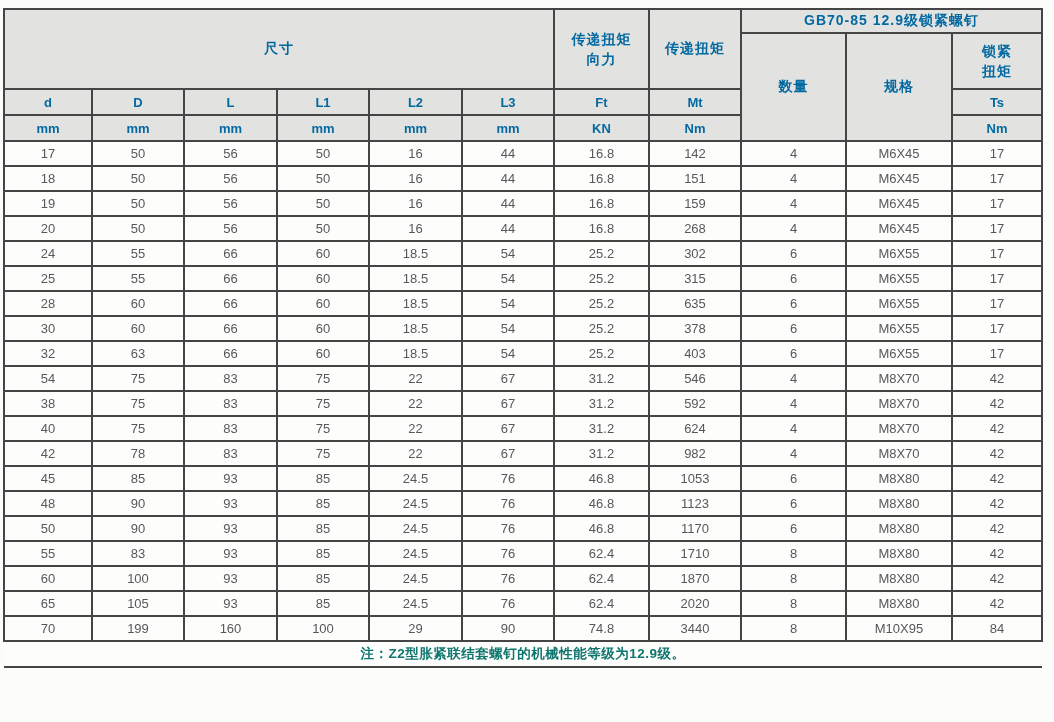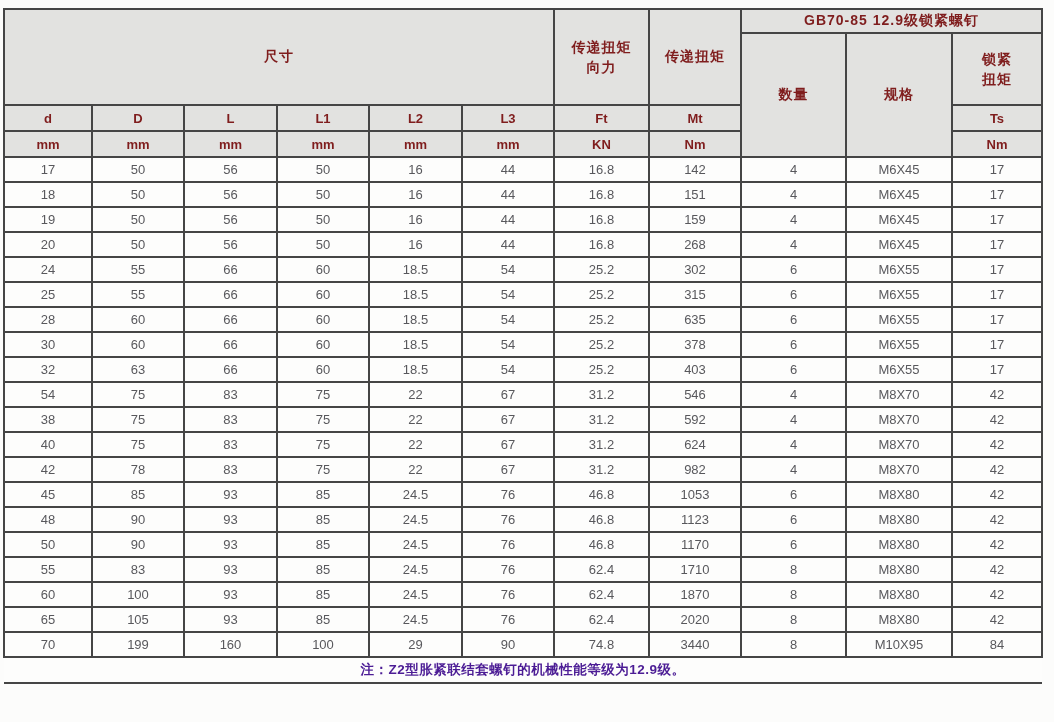--- a/index.html
+++ b/index.html
@@ -18,41 +18,41 @@
   }
   th, td {
     border: 2px solid #454545;
     text-align: center;
     vertical-align: middle;
     padding: 1px 2px;
     overflow: hidden;
   }
   thead th {
     background: #e2e2e0;
-    color: #7f1d1d;
+    color: #0369a1;
     font-size: 13px;
     font-weight: bold;
   }
   thead th.cjk { font-size: 14px; letter-spacing: 1px; }
   .pre { white-space: pre-line; line-height: 1.45; }
   tr.h1 th { height: 24px; }
-  tr.h2 th { height: 72px; }
+  tr.h2 th { height: 56px; }
   tr.h3 th, tr.h4 th { height: 26px; }
   tbody td {
     background: #fdfdfc;
     color: #58585c;
     font-size: 13px;
     height: 25px;
     font-weight: normal;
   }
   tfoot td {
     background: #fdfdfc;
     border-left: none;
     border-right: none;
-    color: #4c1d95;
+    color: #0f766e;
     font-size: 13.5px;
     font-weight: 600;
     height: 26px;
     letter-spacing: 0.5px;
     margin-top: 12px;
   }
 </style>
 </head>
 <body>
 

